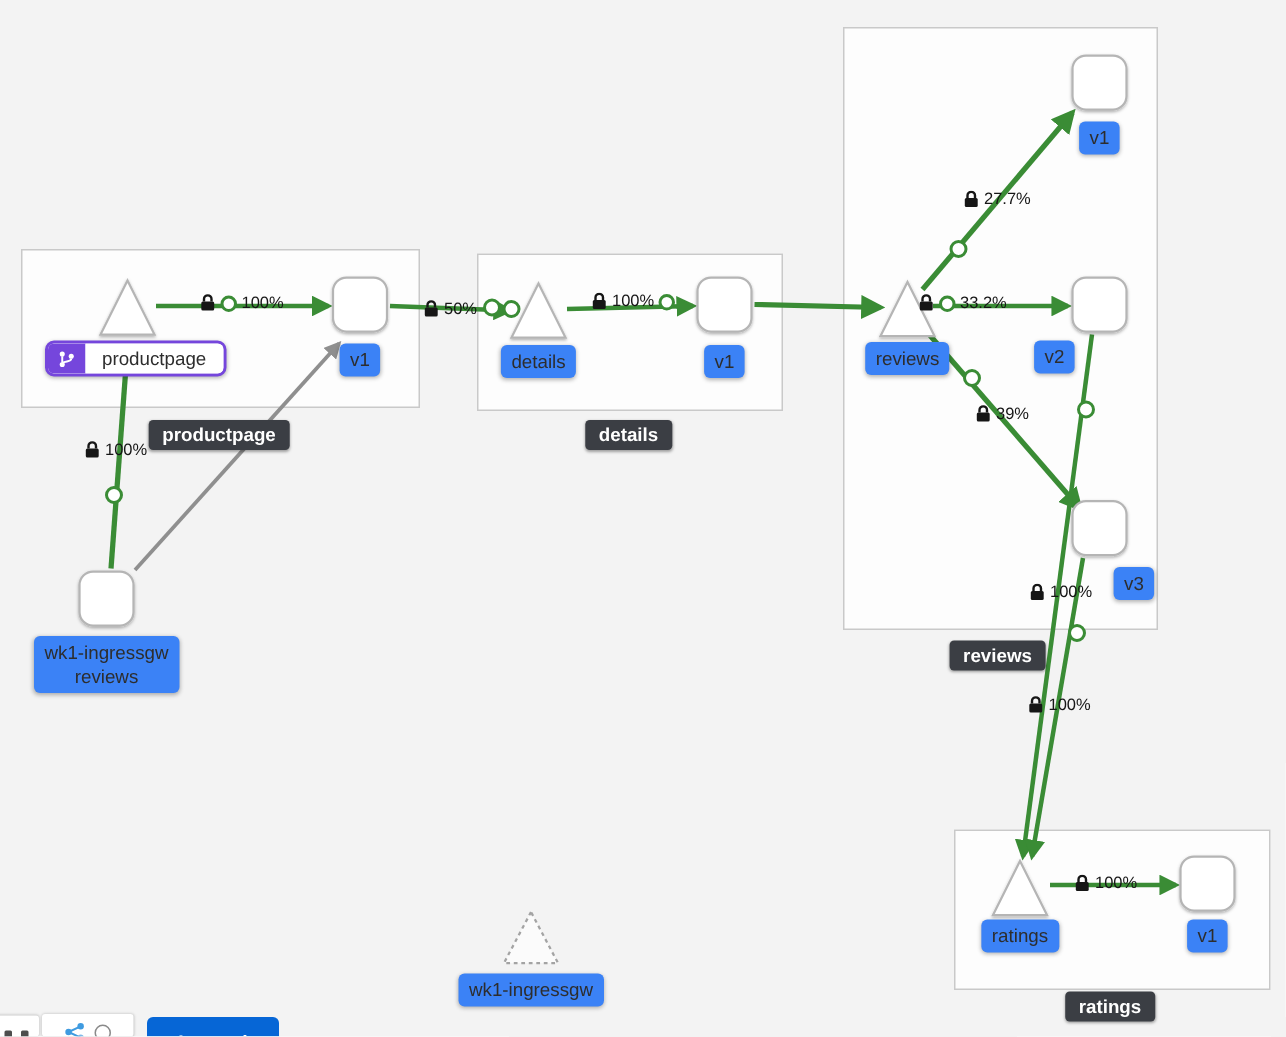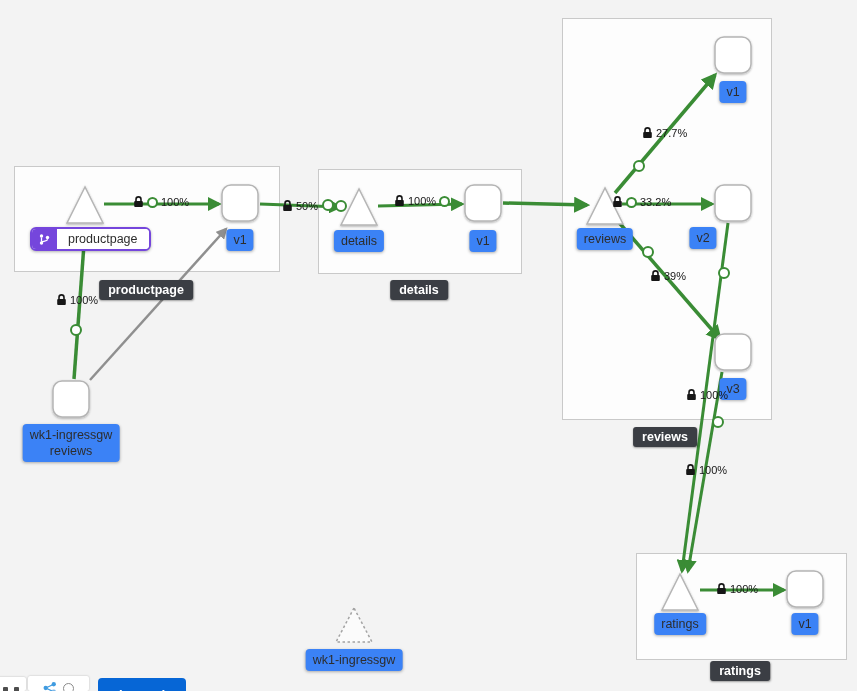--- a/index.html
+++ b/index.html
@@ -132,21 +132,21 @@
       </span>
       <span class="txt">productpage</span>
     </div>
 
     <div class="vchip" style="left:240px;top:229px;">v1</div>
     <div class="vchip" style="left:359px;top:230px;">details</div>
     <div class="vchip" style="left:483px;top:230px;">v1</div>
     <div class="vchip" style="left:605px;top:228px;">reviews</div>
     <div class="vchip" style="left:733px;top:81px;">v1</div>
     <div class="vchip" style="left:703px;top:227px;">v2</div>
-    <div class="vchip" style="left:733px;top:378px;">v3</div>
+    <div class="vchip" style="left:756px;top:378px;">v3</div>
     <div class="vchip" style="left:680px;top:613px;">ratings</div>
     <div class="vchip" style="left:805px;top:613px;">v1</div>
     <div class="vchip" style="left:71px;top:424px;">
       <span>wk1-ingressgw</span><br>
       <span>reviews</span>
     </div>
     <div class="vchip" style="left:354px;top:649px;">wk1-ingressgw</div>
 
     <div class="boxlabel" style="left:146px;top:280px;">productpage</div>
     <div class="boxlabel" style="left:419px;top:280px;">details</div>

